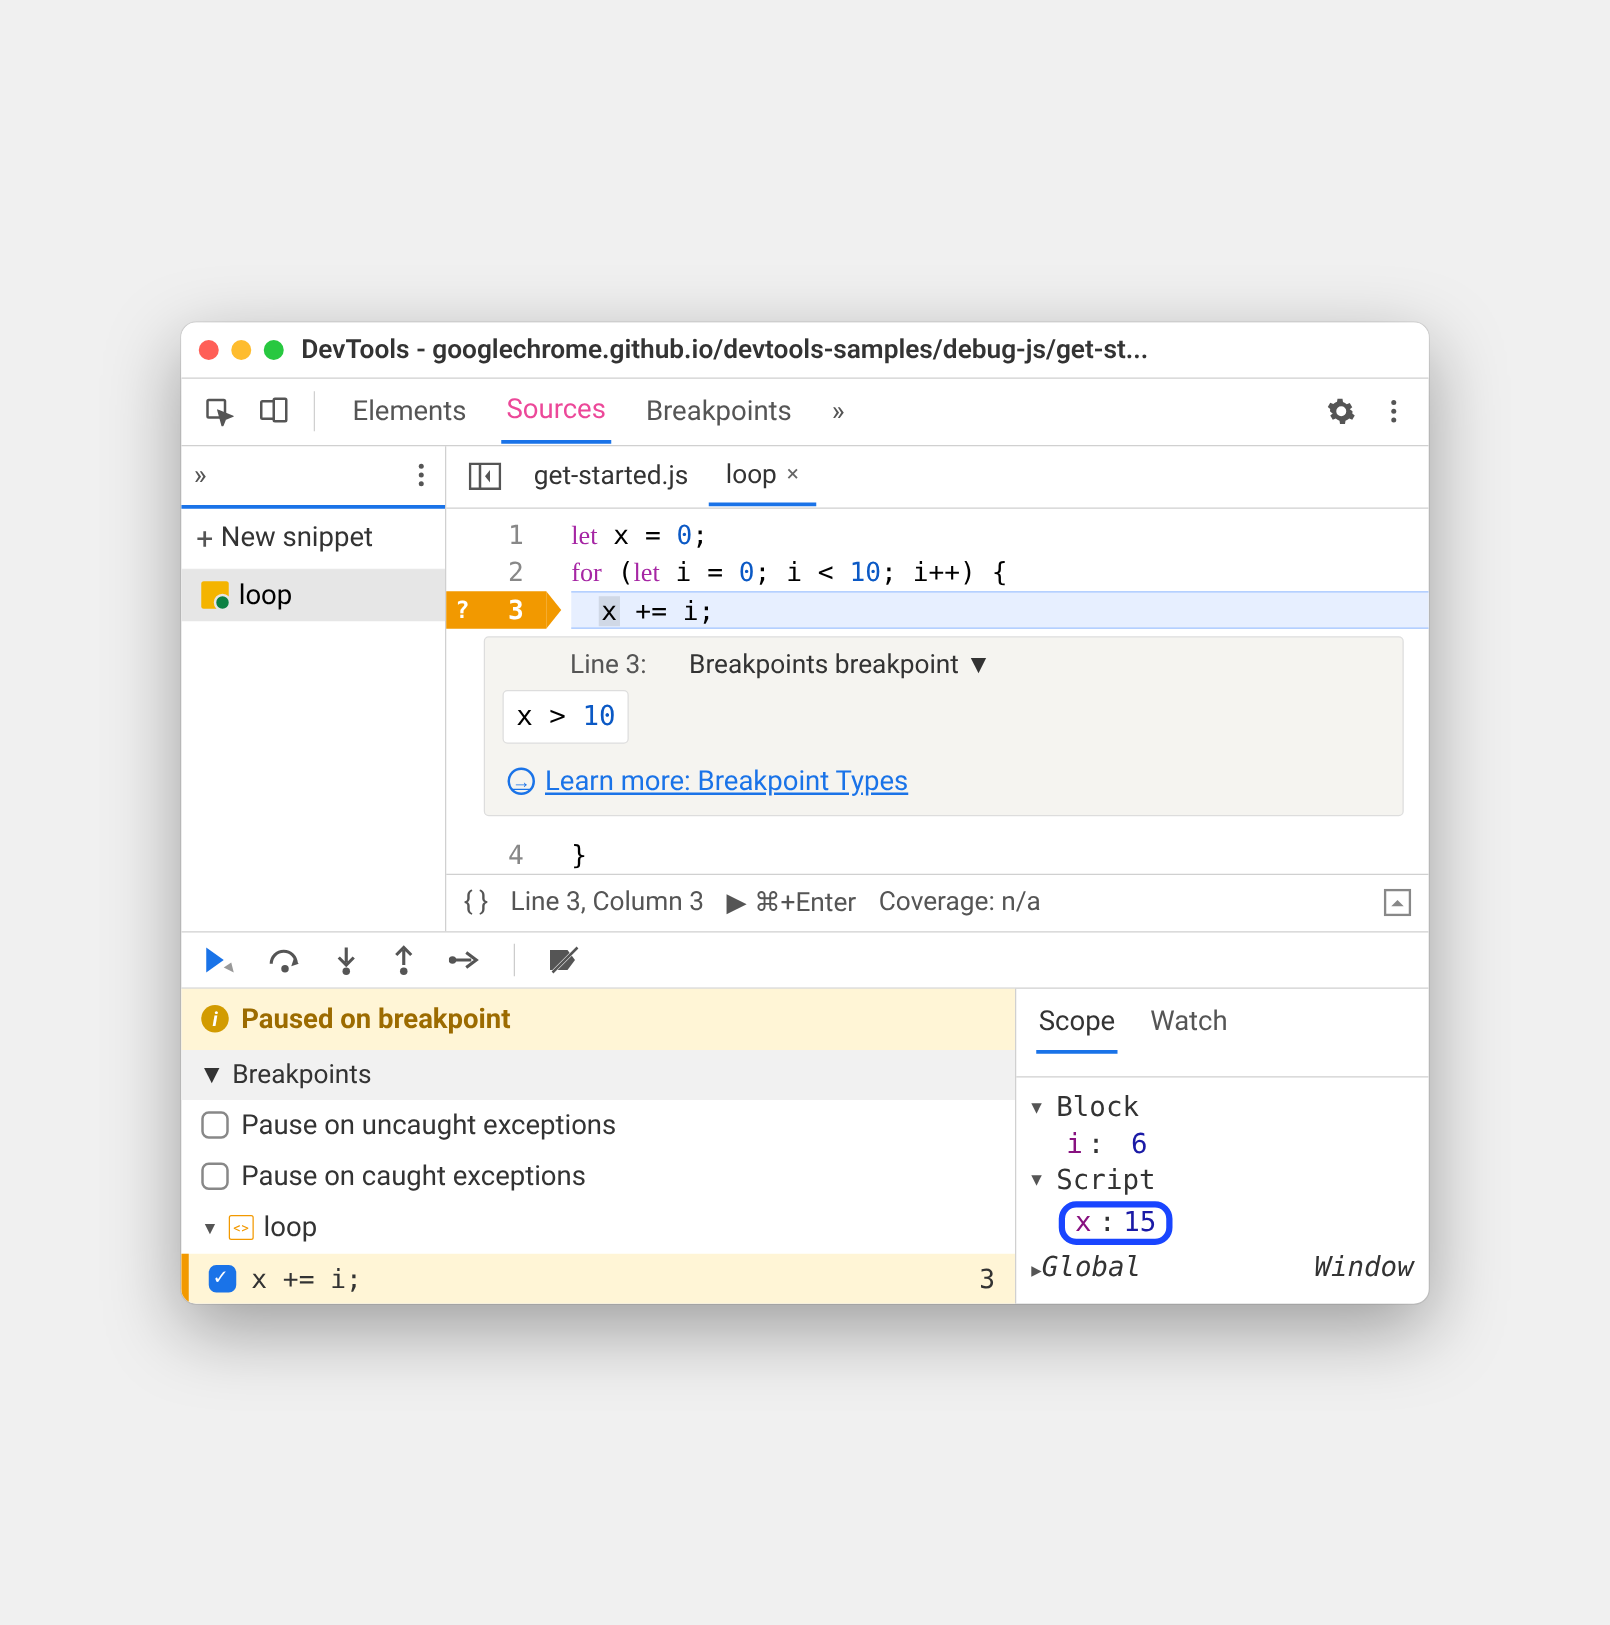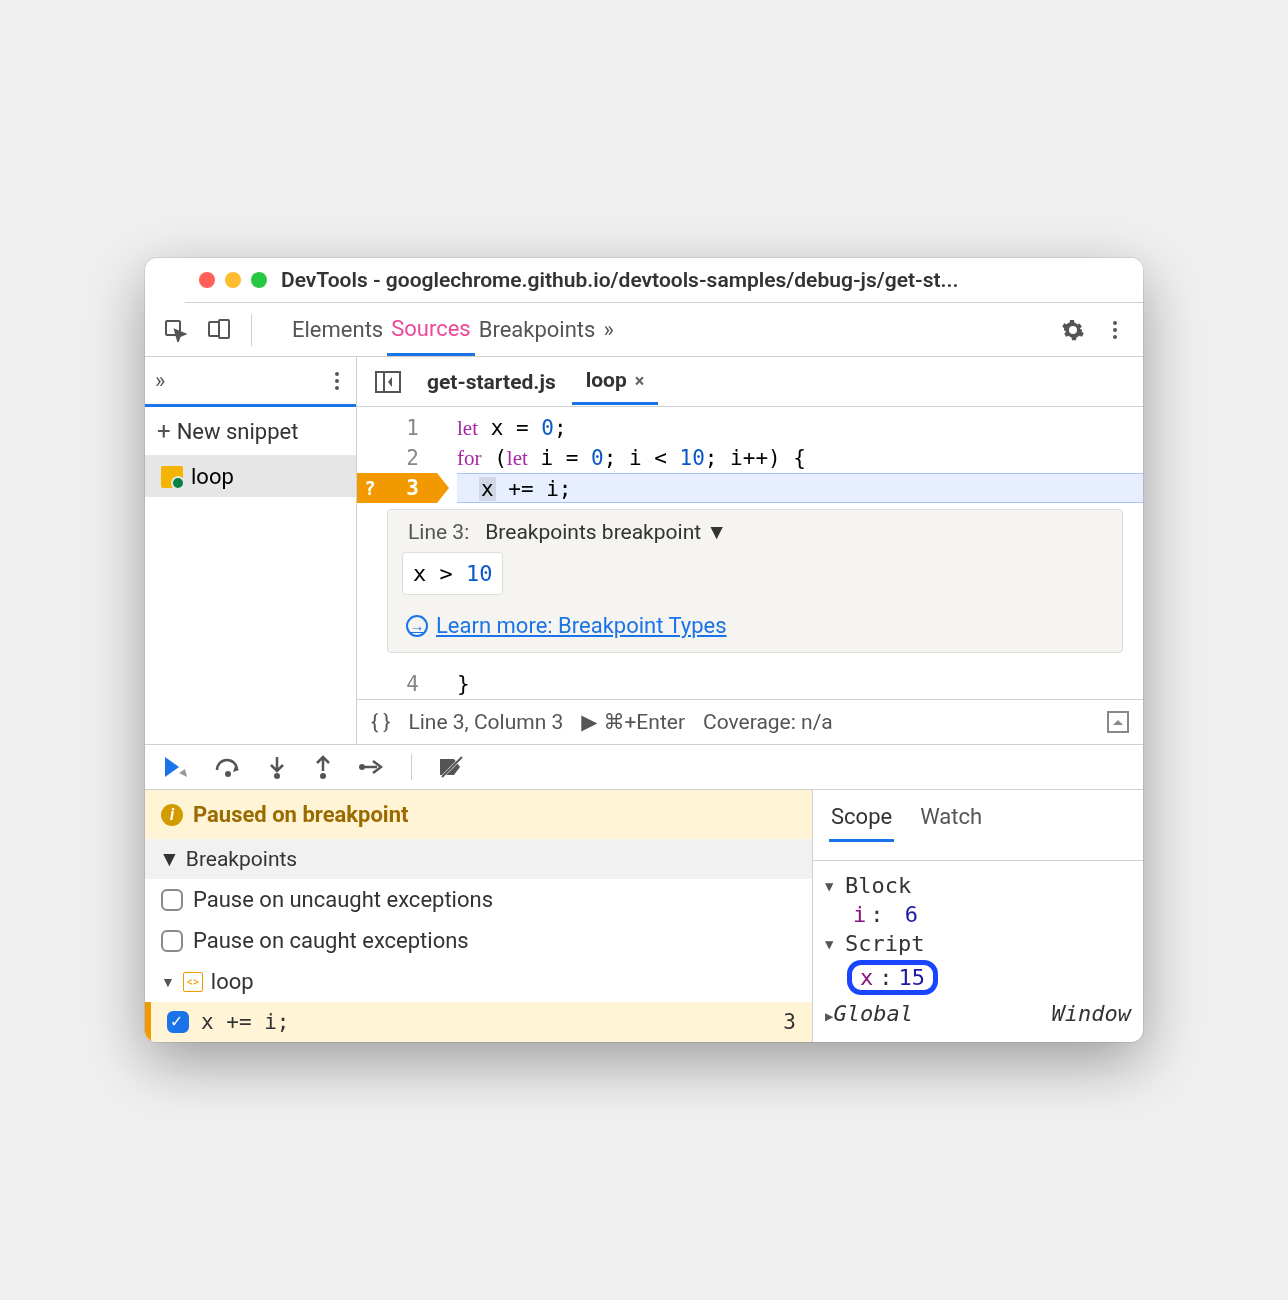--- a/index.html
+++ b/index.html
@@ -18,39 +18,38 @@
   box-shadow: 0 20px 60px rgba(0,0,0,0.35), 0 0 0 1px rgba(0,0,0,0.08);
   overflow: hidden;
   font-size: 22px;
 }
 .titlebar {
   display: flex;
   align-items: center;
   padding: 10px 14px;
   border-bottom: 1px solid #d0d0d0;
   background: #fff;
-  margin-left: 40px;
 }
 .traffic { display: flex; gap: 10px; margin-right: 14px; }
 .dot { width: 16px; height: 16px; border-radius: 50%; }
 .dot.red { background: #ff5f57; }
 .dot.yellow { background: #febc2e; }
 .dot.green { background: #28c840; }
 .title { font-weight: 600; font-size: 21px; color: #333; white-space: nowrap; overflow: hidden; text-overflow: ellipsis; }
 
 .toolbar {
   display: flex;
   align-items: center;
   border-bottom: 1px solid #d0d0d0;
   height: 54px;
   padding: 0 8px;
 }
 .tool-btn { padding: 6px 10px; display: flex; align-items: center; justify-content: center; color: #555; cursor: pointer; }
 .tool-sep { width: 1px; height: 32px; background: #d0d0d0; margin: 0 8px; }
-.tabs-top { display: flex; align-items: center; margin-left: 28px; flex: 1; }
+.tabs-top { display: flex; gap: 24px; align-items: center; margin-left: 18px; flex: 1; }
 .tab-top { padding: 12px 4px; color: #555; cursor: pointer; font-size: 22px; }
 .tab-top.active { color: #ec4899; border-bottom: 3px solid #1a73e8; font-weight: 400; }
 .spacer { flex: 1; }
 
 .main {
   display: flex;
   border-bottom: 1px solid #d0d0d0;
 }
 .left-panel {
   width: 212px;
@@ -89,21 +88,21 @@
 .editor-panel { flex: 1; display: flex; flex-direction: column; }
 .editor-tabs {
   display: flex;
   align-items: center;
   border-bottom: 1px solid #d0d0d0;
   height: 50px;
   padding: 0 8px;
   gap: 2px;
 }
 .nav-icon { padding: 6px 10px; color: #555; }
-.file-tab { padding: 10px 14px; color: #333; font-size: 21px; display:flex; align-items:center; gap:8px; cursor:pointer;font-weight:bold; }
+.file-tab { padding: 10px 14px; color: #333; font-size: 21px; display:flex; align-items:center; gap:8px; cursor:pointer; }
 .file-tab.active { border-bottom: 3px solid #1a73e8; }
 .close-x { color: #666; font-size: 18px; }
 
 .code-area { display: flex; position: relative; }
 .gutter { width: 80px; text-align: right; color: #888; font-family: Menlo, monospace; font-size: 21px; line-height: 30px; padding-top: 6px; }
 .gutter .ln { padding-right: 18px; height: 30px; }
 .gutter .bp-line { background: #f29900; color: #fff; font-weight: 600; position: relative; margin-right: 0; padding-right: 18px; }
 .gutter .bp-mark { position:absolute; left: 4px; top:0; bottom:0; width:18px; display:flex; align-items:center; justify-content:center; color:#fff; font-weight:700; font-size:19px; }
 .gutter .bp-line::after { content:''; position:absolute; right:-12px; top:0; border-top:15px solid transparent; border-bottom:15px solid transparent; border-left:12px solid #f29900; }
 .code { flex:1; font-family: Menlo, monospace; font-size: 21px; line-height: 30px; padding-top: 6px; padding-left: 20px; }
@@ -113,21 +112,21 @@
 .num { color: #0b59c5; }
 .var-hl { background:#d0d8e6; padding:0 2px; }
 
 .bp-popup {
   margin: 6px 20px 10px 30px;
   background: #f5f4f0;
   border: 1px solid #ddd;
   border-radius: 4px;
   padding: 6px 14px 14px;
 }
-.bp-popup .hdr { display:flex; gap:16px; align-items:center; color:#555; font-size:21px; padding: 4px 0 8px 6px; }
+.bp-popup .hdr { display:flex; gap:34px; align-items:center; color:#555; font-size:21px; padding: 4px 0 8px 6px; margin-left: 48px; }
 .bp-popup .hdr .drop { color:#333; }
 .bp-input {
   background:#fff;
   font-family: Menlo, monospace;
   font-size: 22px;
   padding: 8px 10px;
   border: 1px solid #ddd;
   border-radius: 4px;
   display: inline-block;
   margin-bottom: 18px;

